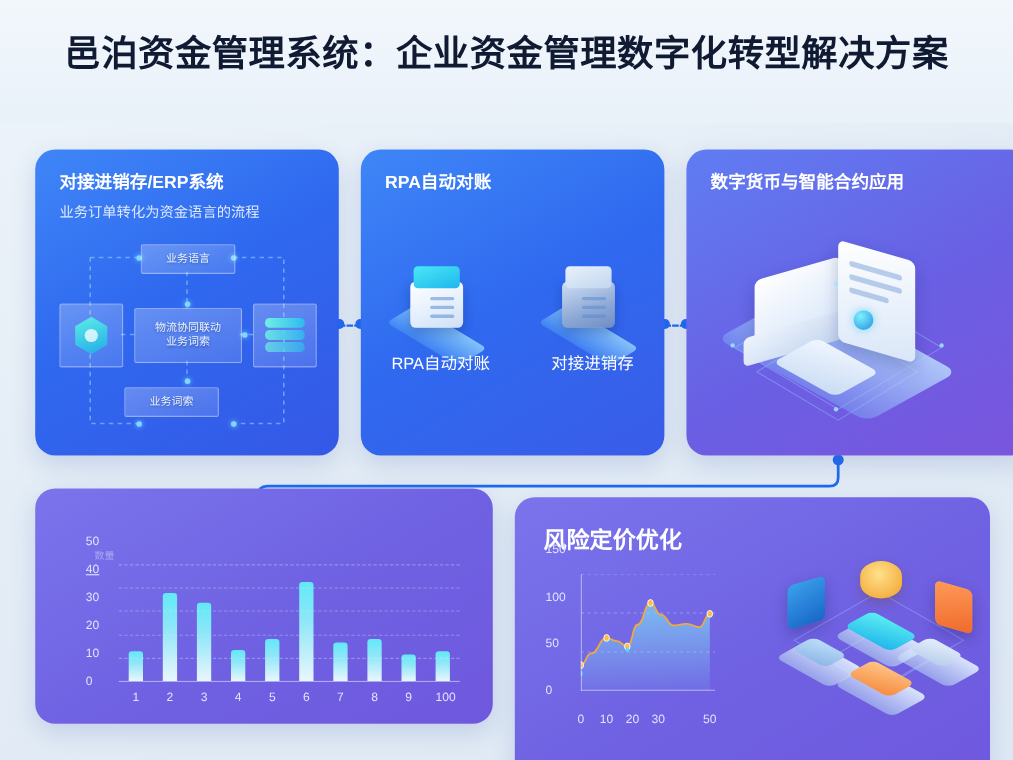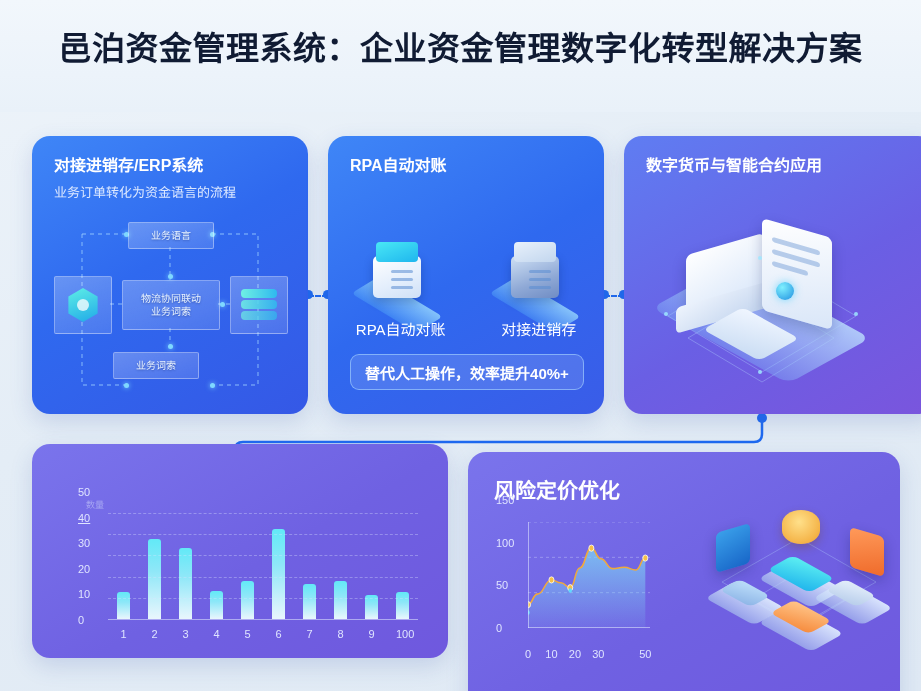--- a/index.html
+++ b/index.html
@@ -245,21 +245,20 @@
         </div>
           <div class="cap"></div>
       </div>
     </div>
 
     <div class="icon-labels">
       <span>RPA自动对账</span>
       <span>对接进销存</span>
     </div>
 
-    <div class="pill">替代人工操作，效率提升40%+</div>
   </div>
 
   <div class="card c3">
     <div class="card-title">数字货币与智能合约应用</div>
 
     <div class="c3-art">
       <svg width="210" height="175" viewBox="0 0 210 175" style="position:absolute;left:0;top:0;">
         <g stroke="rgba(180,215,255,.35)" stroke-width="1" fill="none">
           <path d="M10,96 L104,40 L198,96 L104,152 Z"></path>
           <path d="M30,118 L104,74 L176,118 L104,162 Z"></path>

